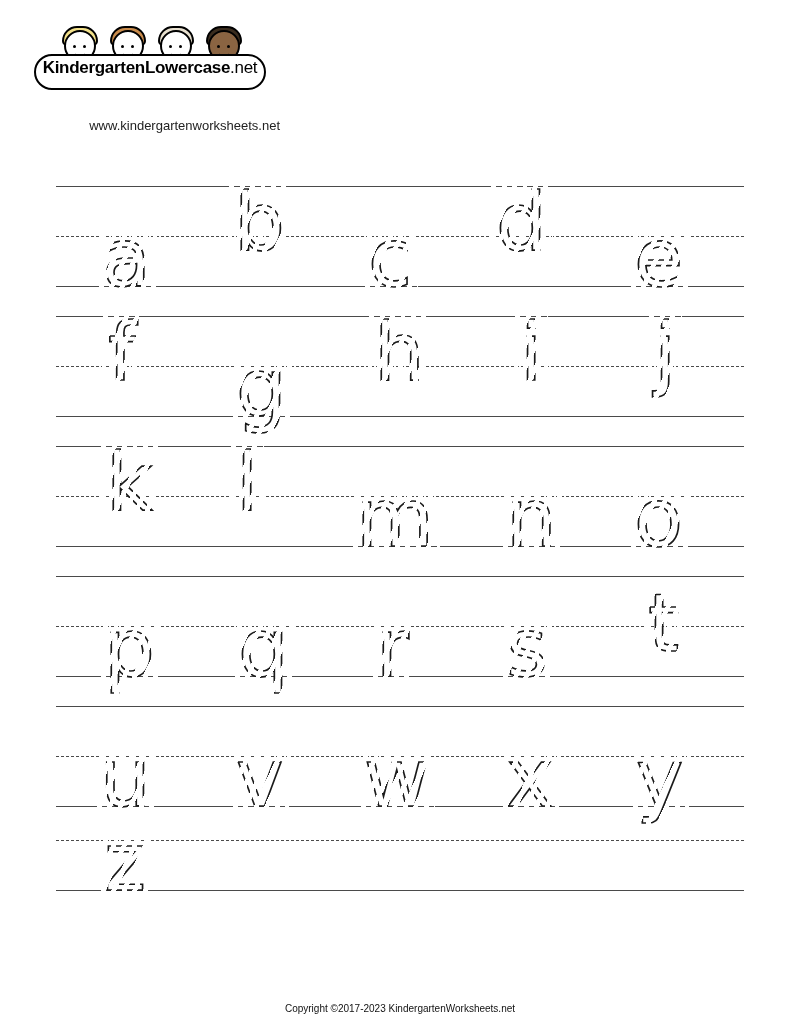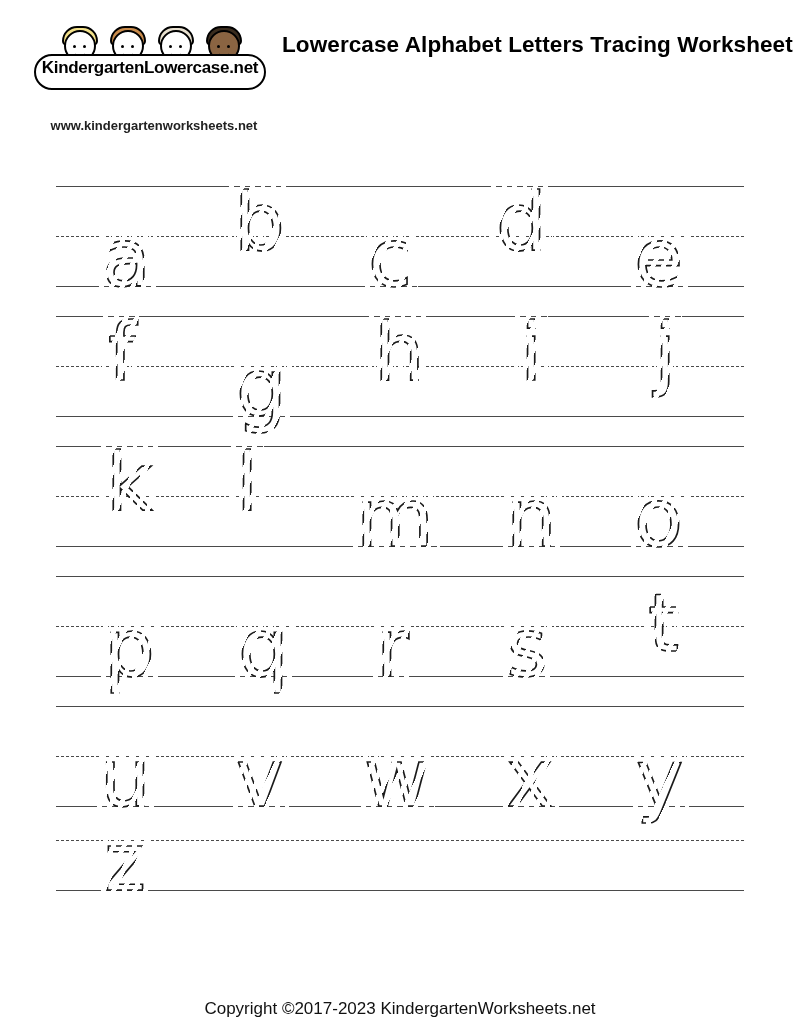--- a/index.html
+++ b/index.html
@@ -51,21 +51,21 @@
     position: absolute;
     left: 0;
     top: 40px;
     width: 244px;
     text-align: center;
     font-size: 17px;
     font-weight: bold;
     letter-spacing: -0.3px;
     white-space: nowrap;
   }
-  .logo-text .light { font-weight: bold; }
+  .logo-text .light { font-weight: normal; }
 
   .kid {
     position: absolute;
     top: 8px;
     width: 44px;
     height: 46px;
   }
   .kid .head {
     position: absolute;
     left: 6px;
@@ -126,23 +126,23 @@
   .kid3 .hair { background: #e8e0cf; }
   .kid4 { left: 174px; }
   .kid4 .hair { background: #3a2c1e; }
   .kid4 .head { background: #8a6442; }
 
   .site-url {
     position: absolute;
     left: 28px;
     top: 118px;
     width: 252px;
-    text-align: center;
+    text-align: right;
     font-size: 13px;
-    font-weight: bold;
+    font-weight: normal;
     color: #222;
   }
 
   .worksheet-title {
     position: absolute;
     left: 282px;
     top: 32px;
     width: 500px;
     font-size: 22.5px;
     font-weight: bold;
@@ -231,21 +231,21 @@
       #ffffff 9.5px
     );
   }
 
   .footer {
     position: absolute;
     left: 0;
     bottom: 18px;
     width: 800px;
     text-align: center;
-    font-size: 17px;
+    font-size: 10px;
     color: #111;
     line-height: 17px;
   }
 </style>
 </head>
 <body>
 
 <div class="header">
 
   <div class="logo-block">
@@ -282,21 +282,20 @@
           <div class="mouth"></div>
         <div class="body"></div>
       </div>
       <div class="logo-pill"></div>
       <div class="logo-text"><span>Kindergarten</span><span>Lowercase</span><span class="light">.net</span></div>
     </div>
   </div>
 
   <div class="site-url">www.kindergartenworksheets.net</div>
 
-  <div class="worksheet-title">Lowercase Alphabet Letters Tracing Worksheet</div>
 
 </div>
 
 <div class="rows">
 
   <div class="row">
     <div class="line solid" style="top:14px"></div>
     <div class="line dashed" style="top:64px"></div>
     <div class="line solid" style="top:114px"></div>
     <div class="letters">

